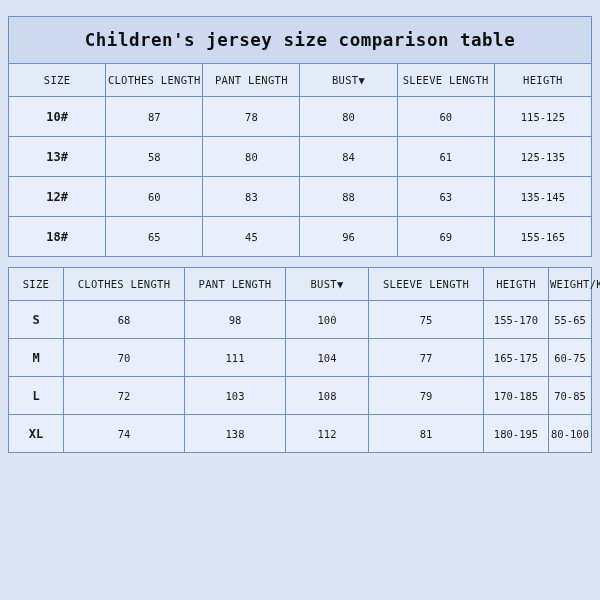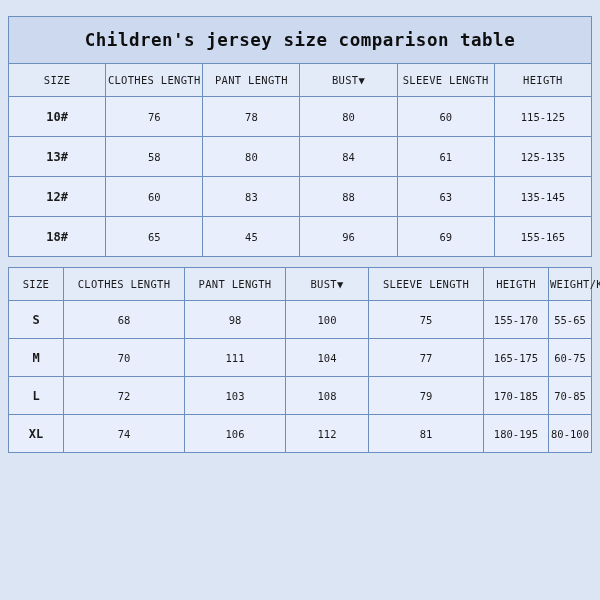--- a/index.html
+++ b/index.html
@@ -79,21 +79,21 @@
       <tr>
         <th class="head-cell" style="width:52px">SIZE</th>
         <th class="head-cell" style="width:118px">CLOTHES LENGTH</th>
         <th class="head-cell" style="width:98px">PANT LENGTH</th>
         <th class="head-cell" style="width:80px">BUST▼</th>
         <th class="head-cell" style="width:112px">SLEEVE LENGTH</th>
         <th class="head-cell">HEIGTH</th>
       </tr>
       <tr>
         <td class="body-cell size-cell">10#</td>
-        <td class="body-cell">76</td>
+        <td class="body-cell">87</td>
         <td class="body-cell">78</td>
         <td class="body-cell">80</td>
         <td class="body-cell">60</td>
         <td class="body-cell">115-125</td>
       </tr>
       <tr>
         <td class="body-cell size-cell">13#</td>
         <td class="body-cell">58</td>
         <td class="body-cell">80</td>
         <td class="body-cell">84</td>
@@ -155,21 +155,21 @@
         <td class="body-cell">72</td>
         <td class="body-cell">103</td>
         <td class="body-cell">108</td>
         <td class="body-cell">79</td>
         <td class="body-cell">170-185</td>
         <td class="body-cell">70-85</td>
       </tr>
       <tr>
         <td class="body-cell size-cell">XL</td>
         <td class="body-cell">74</td>
-        <td class="body-cell">106</td>
+        <td class="body-cell">138</td>
         <td class="body-cell">112</td>
         <td class="body-cell">81</td>
         <td class="body-cell">180-195</td>
         <td class="body-cell">80-100</td>
       </tr>
     </tbody>
   </table>
 
 </div>
 

